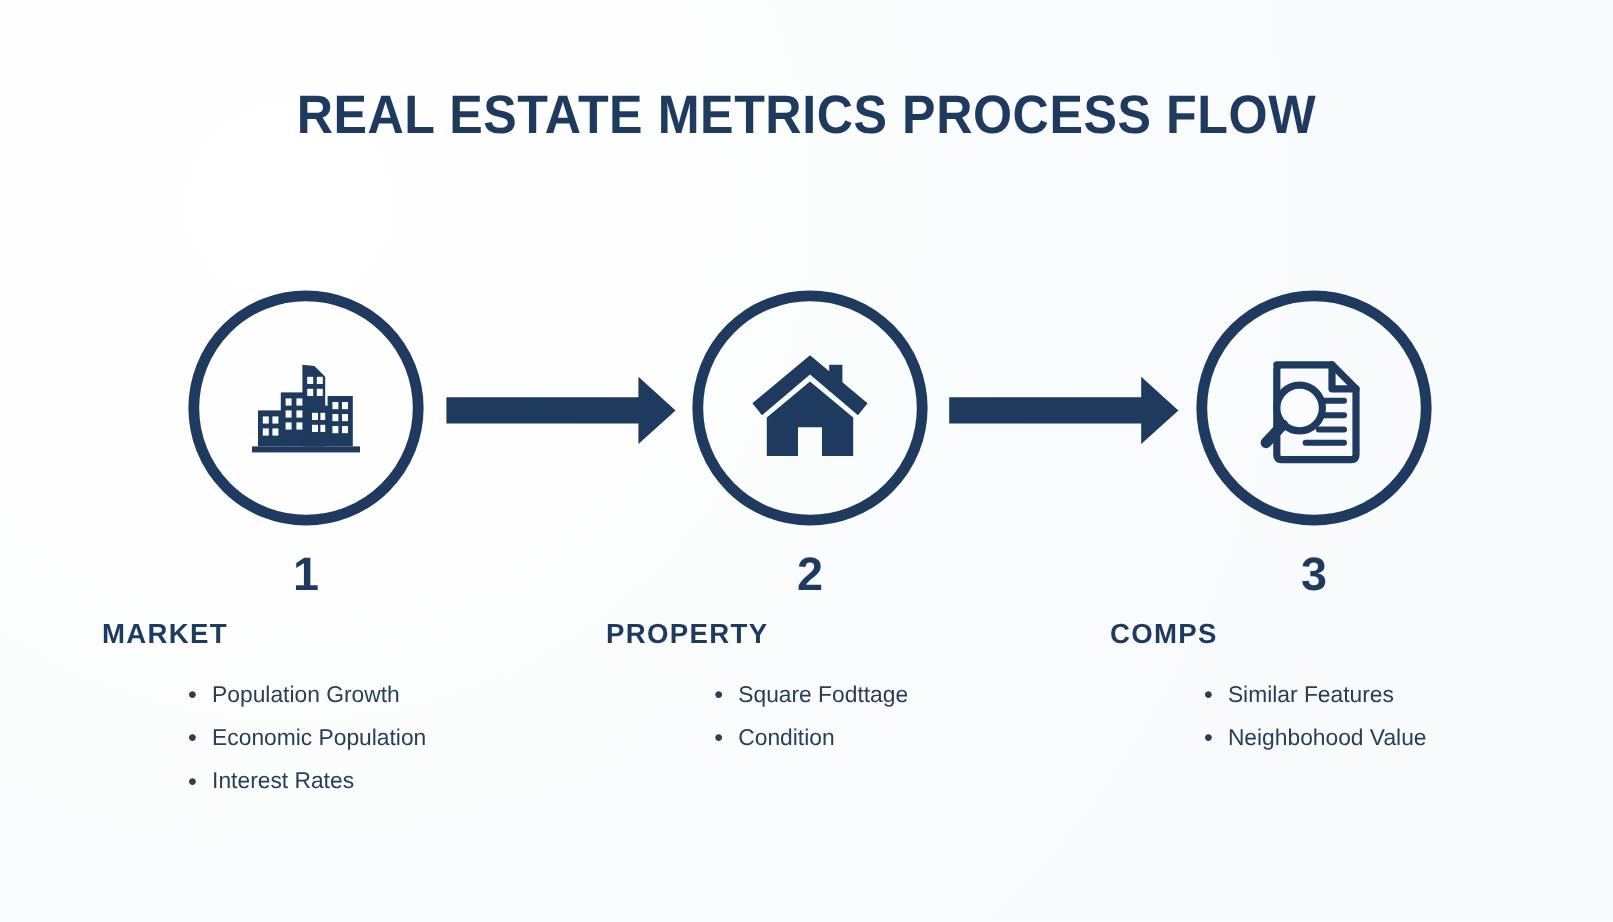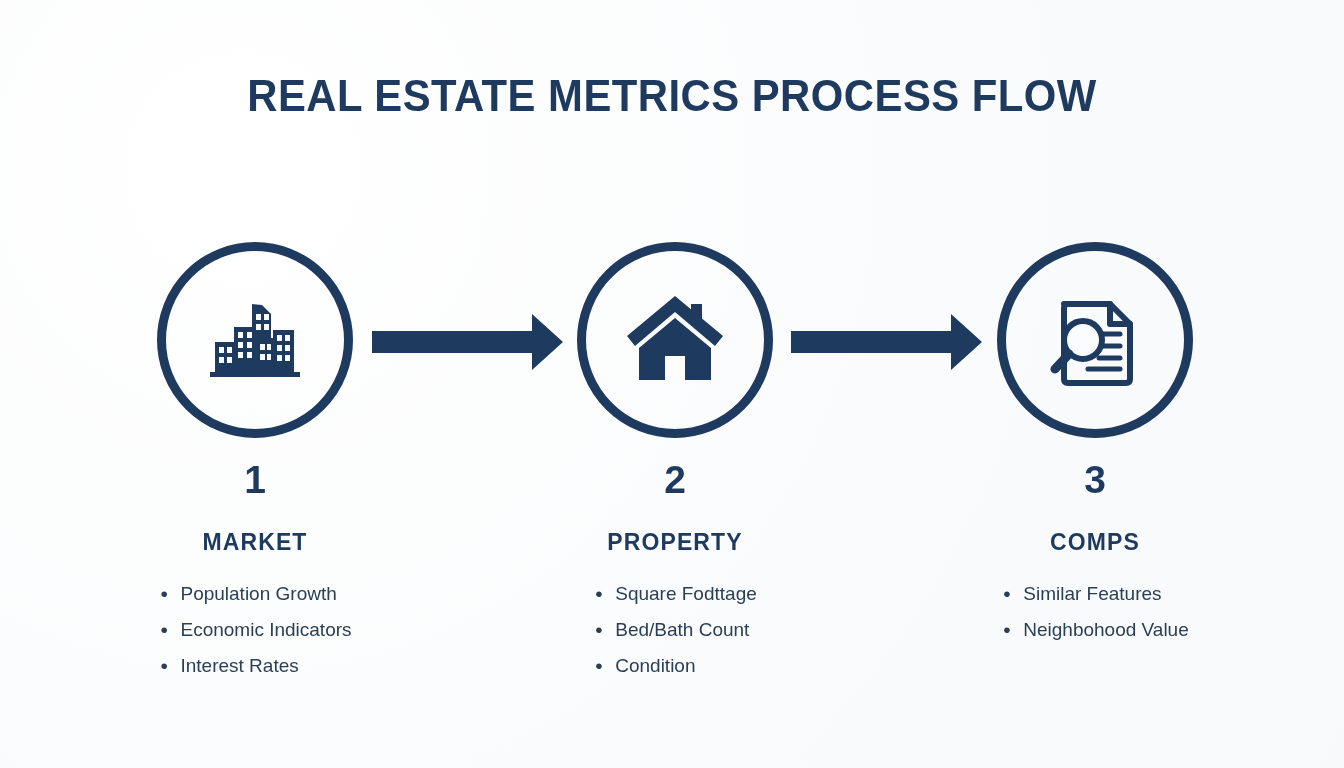--- a/index.html
+++ b/index.html
@@ -72,22 +72,21 @@
 
   .step-number {
     margin-top: 20px;
     text-align: center;
     font-size: 39px;
     font-weight: bold;
     color: #1e3a5f;
     line-height: 1;
   }
   .step-label {
-    margin-top: 32px;
-    text-align: center;
+    margin-top: 18px;
     font-size: 23px;
     font-weight: bold;
     letter-spacing: 1.1px;
     color: #1e3a5f;
     line-height: 1;
   }
 
   .bullets {
     margin: 22px 0 0 0;
     padding: 0;
@@ -182,21 +181,21 @@
               <rect x="84" y="69" width="5" height="6"></rect>
           </g>
         </svg>
       </div>
     </div>
     <div class="step-number">1</div>
     <div class="step-label">MARKET</div>
     <div style="text-align:center;">
       <ul class="bullets bullet-block">
         <li>Population Growth</li>
-        <li>Economic Indicators</li>
+        <li>Economic Population</li>
         <li>Interest Rates</li>
       </ul>
     </div>
   </div>
 
   <div class="arrow arrow-1">
     <svg width="195" height="60" viewBox="0 0 195 60">
       <path d="M2 19 L162 19 L162 2 L193 30 L162 58 L162 41 L2 41 Z" fill="#1e3a5f"></path>
     </svg>
   </div>
@@ -214,21 +213,20 @@
             <path d="M52 26 L88 56 L88 88 L62 88 L62 64 L42 64 L42 88 L16 88 L16 56 Z"></path>
           </g>
         </svg>
       </div>
     </div>
     <div class="step-number">2</div>
     <div class="step-label">PROPERTY</div>
     <div style="text-align:center;">
       <ul class="bullets bullet-block">
         <li>Square Fodttage</li>
-        <li>Bed/Bath Count</li>
         <li>Condition</li>
       </ul>
     </div>
   </div>
 
   <div class="arrow arrow-2">
     <svg width="195" height="60" viewBox="0 0 195 60">
       <path d="M2 19 L162 19 L162 2 L193 30 L162 58 L162 41 L2 41 Z" fill="#1e3a5f"></path>
     </svg>
   </div>

